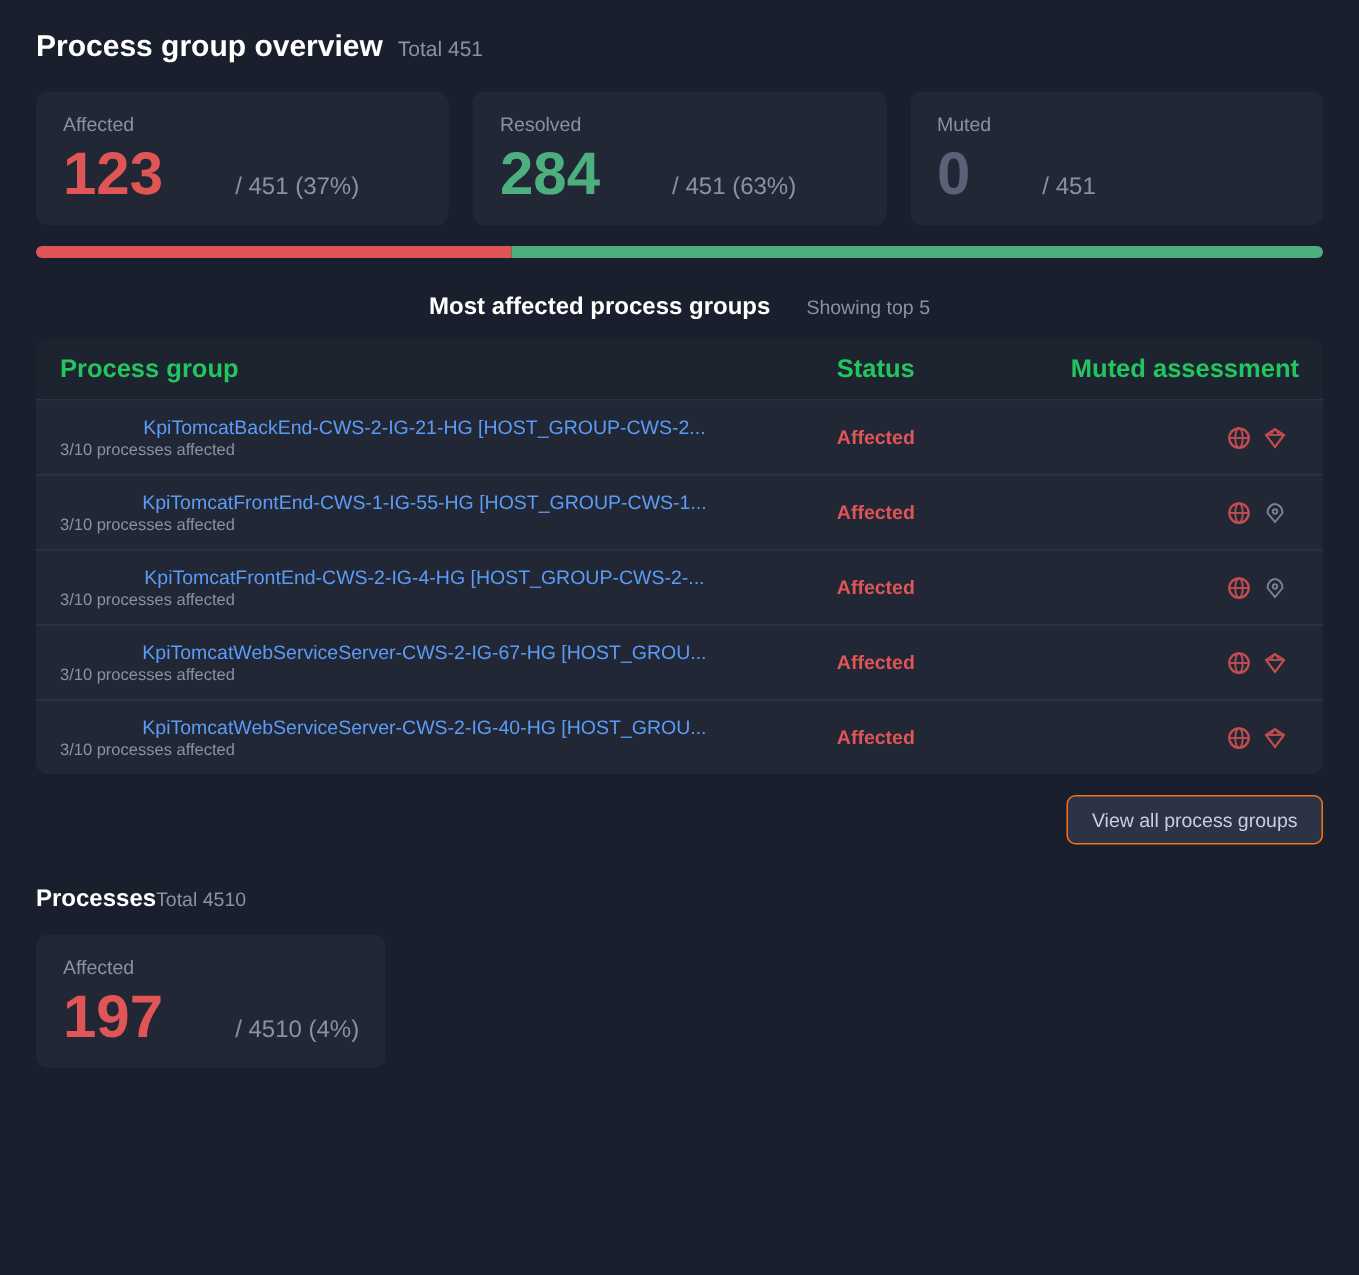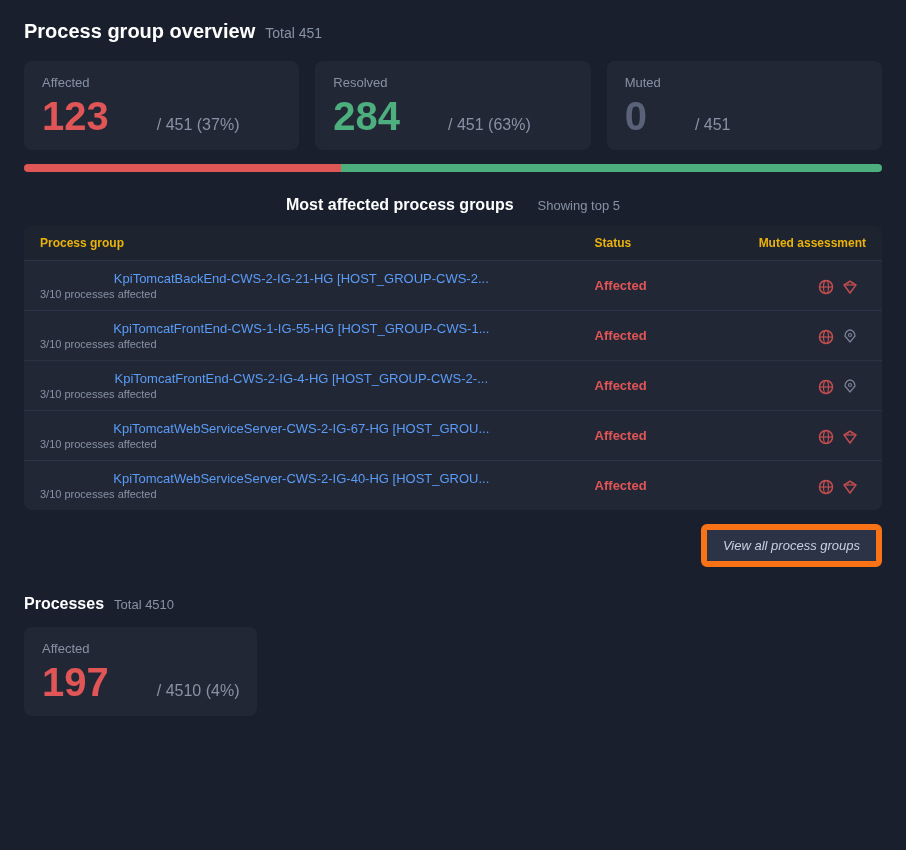--- a/index.html
+++ b/index.html
@@ -104,22 +104,22 @@
     table {
       width: 100%;
       border-collapse: collapse;
     }
     thead tr {
       background: #1e2330;
     }
     thead th {
       text-align: left;
       padding: 10px 16px;
-      font-size: 12px;
-      color: #eab308;
+      font-size: 17px;
+      color: #22c55e;
       font-weight: 600;
       border-bottom: 1px solid #2d3347;
     }
     thead th.right { text-align: right; }
     tbody tr {
       border-bottom: 1px solid #2d3347;
     }
     tbody tr:last-child { border-bottom: none; }
     tbody td {
       padding: 10px 16px;
@@ -150,33 +150,31 @@
     }
 
     .view-all-row {
       display: flex;
       justify-content: flex-end;
       margin-bottom: 28px;
     }
     .view-all-btn {
       background: #2d3347;
       color: #c8d0e0;
-      border: 6px solid #f97316;
+      border: 1px solid #f97316;
       border-radius: 6px;
       padding: 8px 16px;
       font-size: 13px;
       cursor: pointer;
       font-weight: 500;
-      font-style: italic;
     }
 
     .section2-title-row {
       display: flex;
       align-items: baseline;
-      gap: 10px;
       margin-bottom: 14px;
     }
 
     .card-small {
       background: #222736;
       border-radius: 8px;
       padding: 14px 18px;
       display: inline-block;
       min-width: 230px;
     }

